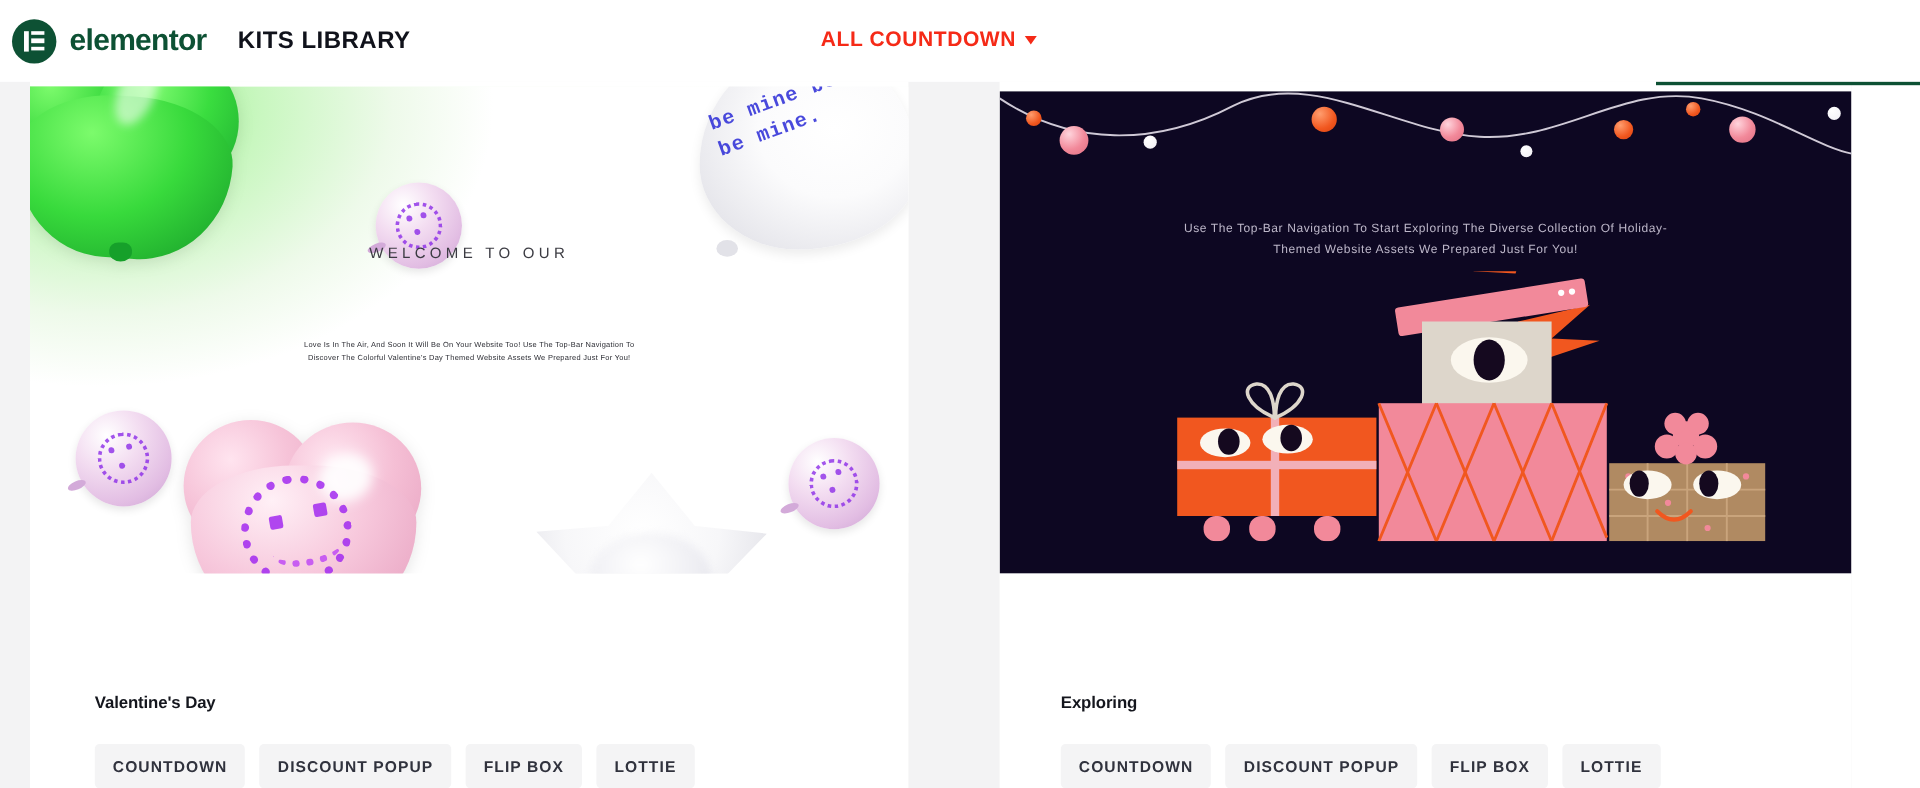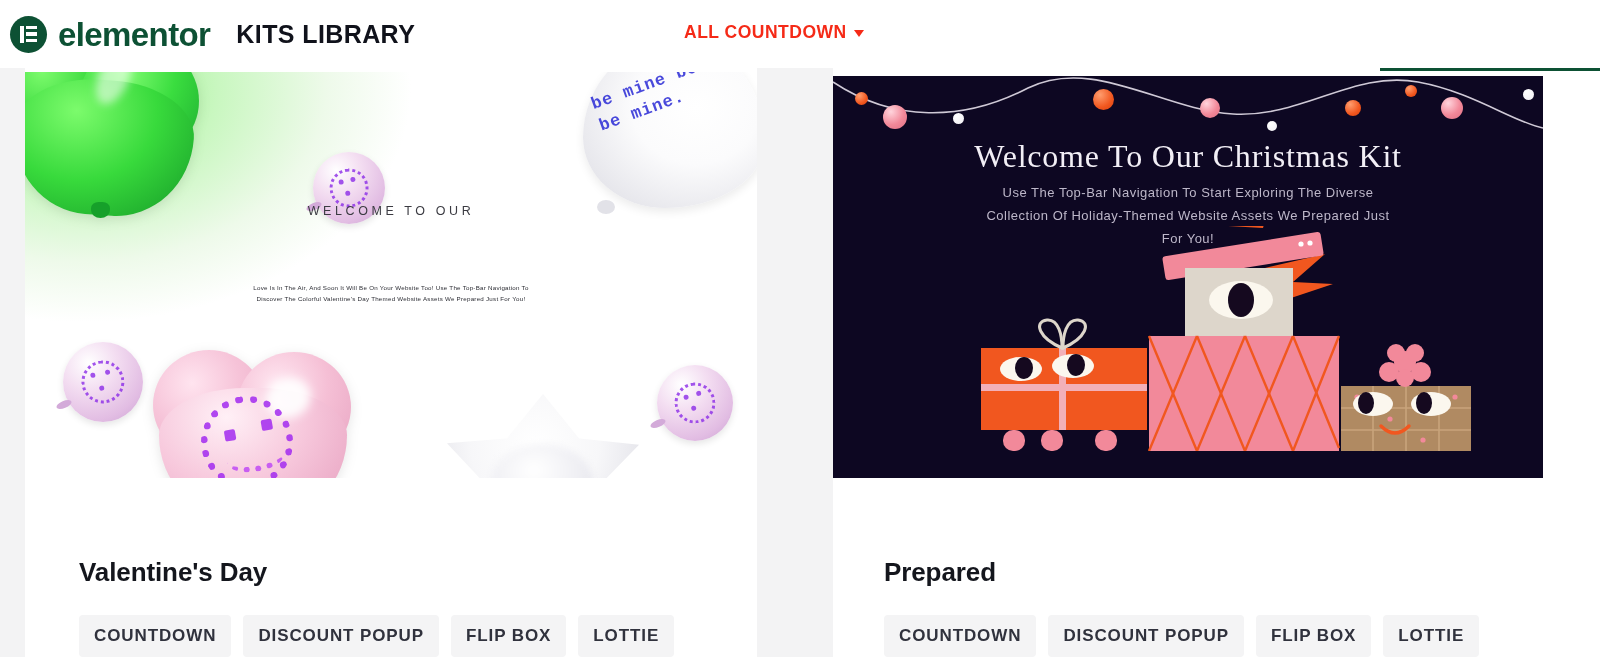--- a/index.html
+++ b/index.html
@@ -30,26 +30,26 @@
   }
   .brand-mark .glyph i {
     position: absolute; background: #ffffff; display: block;
   }
   .brand-mark .glyph i.bar { left: 0; top: 0; width: 3.5px; height: 17px; }
   .brand-mark .glyph i.l1 { left: 6px; top: 0;    width: 11px; height: 3.4px; }
   .brand-mark .glyph i.l2 { left: 6px; top: 6.8px;width: 11px; height: 3.4px; }
   .brand-mark .glyph i.l3 { left: 6px; top: 13.6px;width: 11px; height: 3.4px; }
   .brand-word {
     margin-left: 11px;
-    font-size: 33px; font-weight: bold; letter-spacing: -0.6px;
+    font-size: 25px; font-weight: bold; letter-spacing: -0.6px;
     color: #0d5134; line-height: 1;
   }
   .kits-library {
     margin-left: 26px;
-    font-size: 25px; font-weight: bold; letter-spacing: 0.4px;
+    font-size: 20px; font-weight: bold; letter-spacing: 0.4px;
     color: #10121b;
   }
   .categories-btn {
     position: absolute; left: 684px; top: 22px;
     display: flex; align-items: center; gap: 7px;
     font-size: 17.5px; font-weight: bold; letter-spacing: 0.5px;
     color: #f52a17;
     background: none; border: none; cursor: pointer;
     font-family: "Liberation Sans", sans-serif;
   }
@@ -79,28 +79,28 @@
   }
   .card-1 { left: 25px;  top: 0px; width: 732px; height: 589px; }
   .card-2 { left: 833px; top: 0px; width: 710px; height: 589px; }
 
   .thumb { position: absolute; left: 0; top: 4px; width: 100%; height: 406px; overflow: hidden; }
   .card-2 .thumb { top: 8px; height: 402px; }
 
   .card-body { position: absolute; left: 0; bottom: 0; width: 100%; padding: 38px 54px 0 54px; }
   .card-2 .card-body { padding-left: 51px; }
   .card-title {
-    font-size: 26px; font-weight: bold; letter-spacing: -0.1px;
+    font-size: 14px; font-weight: bold; letter-spacing: -0.1px;
     color: #14161d; margin-top: 0;
   }
   .tag-row { display: flex; gap: 12px; margin-top: 27px; }
   .tag {
     background: #f4f4f5; border-radius: 4px;
     padding: 11px 15px;
-    font-size: 17px; font-weight: bold; letter-spacing: 0.9px;
+    font-size: 13px; font-weight: bold; letter-spacing: 0.9px;
     color: #30323d; white-space: nowrap;
   }
 
   
   .val-bg {
     position: absolute; inset: 0;
     background:
       radial-gradient(ellipse 420px 300px at 8% 4%, #8ef07e 0%, #c9f7c0 32%, #eefaea 58%, #ffffff 78%),
       linear-gradient(160deg, #e9f9e4 0%, #ffffff 45%, #ffffff 100%);
   }
@@ -258,21 +258,21 @@
   
   .xmas-bg { position: absolute; inset: 0; background: #0d0722; }
   .x-title {
     position: absolute; left: 0; right: 0; top: 62px; text-align: center;
     font-family: "Liberation Serif", serif;
     font-size: 32px; letter-spacing: 0.8px; color: #f2eff6;
   }
   .x-sub {
     position: absolute; left: 50%; top: 106px; transform: translateX(-50%);
     width: 420px; text-align: center;
-    font-size: 13px; line-height: 1.75; letter-spacing: 0.5px; color: #bdb7c9;
+    font-size: 10px; line-height: 1.75; letter-spacing: 0.5px; color: #bdb7c9;
   }
   .lights { position: absolute; left: 0; top: 0; width: 100%; height: 70px; }
   .bulb { position: absolute; border-radius: 50%; }
   .bulb.pink   { background: radial-gradient(circle at 33% 28%, #ffd4dc 0%, #f2899a 55%, #e06f83 100%); }
   .bulb.orange { background: radial-gradient(circle at 33% 28%, #ff9d6e 0%, #f1571f 60%, #d8400f 100%); }
   .bulb.white  { background: radial-gradient(circle at 33% 28%, #ffffff 0%, #f0eef4 100%); }
 
   .gifts { position: absolute; left: 0; right: 0; top: 150px; height: 225px; }
 
   
@@ -400,21 +400,20 @@
         <span class="bulb white" style="left:120px; top:37px;  width:11px; height:11px;"></span>
         <span class="bulb orange" style="left:260px; top:13px;  width:21px; height:21px;"></span>
         <span class="bulb pink" style="left:367px; top:22px;  width:20px; height:20px;"></span>
         <span class="bulb white" style="left:434px; top:45px;  width:10px; height:10px;"></span>
         <span class="bulb orange" style="left:512px; top:24px;  width:16px; height:16px;"></span>
         <span class="bulb orange" style="left:572px; top:9px;   width:12px; height:12px;"></span>
         <span class="bulb pink" style="left:608px; top:21px;  width:22px; height:22px;"></span>
         <span class="bulb white" style="left:690px; top:13px;  width:11px; height:11px;"></span>
       </div>
 
-      <div class="x-title">Welcome To Our Christmas Kit</div>
       <div class="x-sub">Use The Top-Bar Navigation To Start Exploring The Diverse Collection Of Holiday-Themed Website Assets We Prepared Just For You!</div>
 
       <div class="gifts">
         <svg viewBox="0 0 710 225" width="710" height="225" preserveAspectRatio="xMidYMax meet">
 
           <path d="M395 0 L388 -22 L406 -6 L414 -30 L420 -4 L436 -20 L430 2 Z" fill="#f1571f"></path>
           <path d="M432 42 L492 28 L460 56 L500 58 L452 74 Z" fill="#f1571f"></path>
 
           <rect x="330" y="18" width="160" height="24" rx="3" fill="#f2899a" transform="rotate(-9 410 30)"></rect>
           <circle cx="468" cy="18" r="2.6" fill="#ffffff"></circle>
@@ -462,21 +461,21 @@
             <circle cx="588" cy="146" r="10"></circle>
               <circle cx="563" cy="127" r="9"></circle>
             <circle cx="582" cy="127" r="9"></circle>
               <circle cx="572" cy="152" r="9"></circle>
           </g>
         </svg>
       </div>
     </div>
 
     <div class="card-body">
-      <div class="card-title">Prepared</div>
+      <div class="card-title">Exploring</div>
       <div class="tag-row">
         <span class="tag">COUNTDOWN</span>
         <span class="tag">DISCOUNT POPUP</span>
         <span class="tag">FLIP BOX</span>
         <span class="tag">LOTTIE</span>
       </div>
     </div>
   </div>
 
   <div class="edge-strip"></div>

